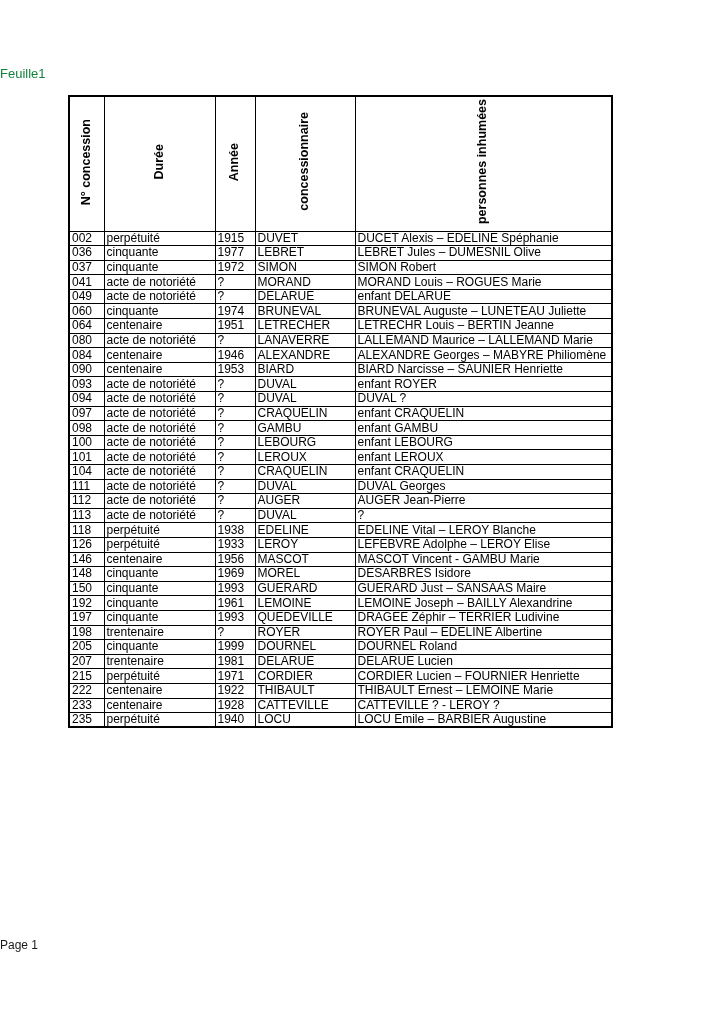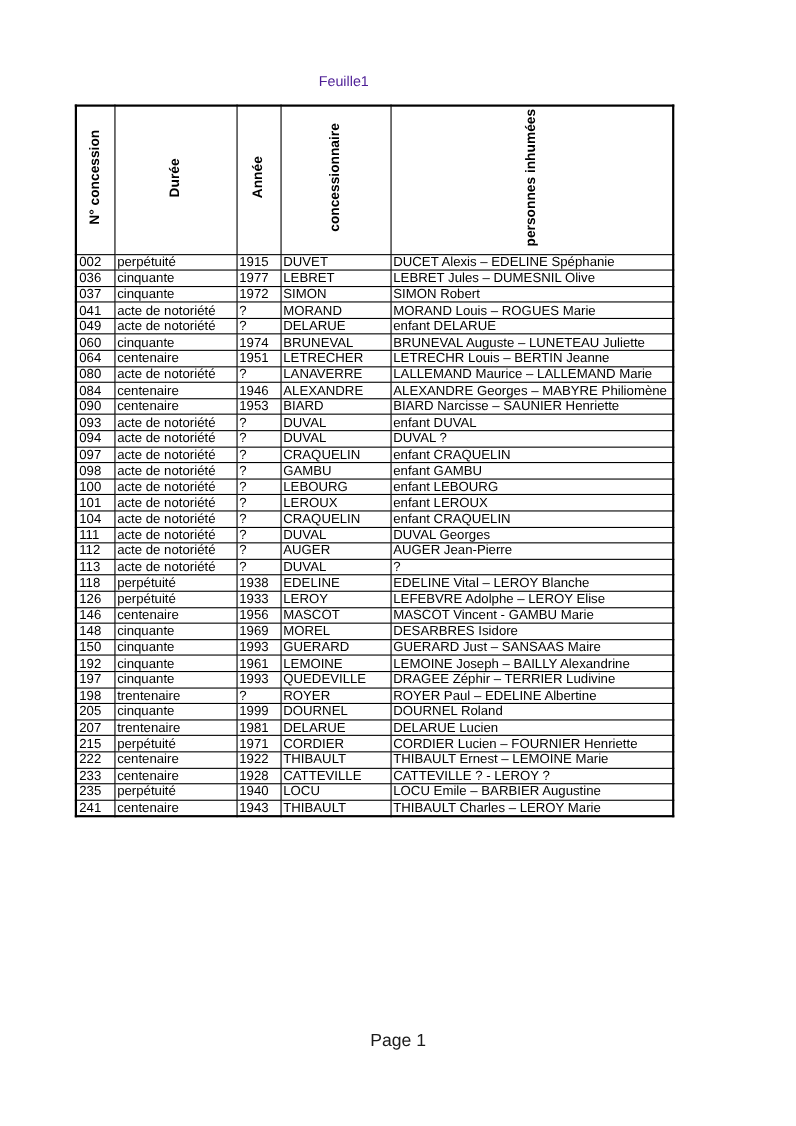--- a/index.html
+++ b/index.html
@@ -7,29 +7,28 @@
     width: 724px; height: 1024px;
     background: #ffffff;
     font-family: "Liberation Sans", sans-serif;
     color: #000000;
     position: relative;
     overflow: hidden;
   }
   .page-title {
     position: absolute;
     top: 66px; left: 0; width: 625px;
-    text-align: center;
     font-size: 13px;
-    color: #4c1d95;
+    color: #15803d;
   }
   .page-footer {
     position: absolute;
     top: 938px; left: 0; width: 724px;
-    text-align: center;
-    font-size: 16px;
+    text-align: left;
+    font-size: 12px;
     color: #1a1a1a;
   }
   table.concessions {
     position: absolute;
     left: 68px; top: 95px;
     border-collapse: collapse;
     table-layout: fixed;
     border: 2px solid #000;
   }
   th, td {
@@ -158,21 +157,21 @@
         <td class="cell-duree">centenaire</td>
         <td class="cell-annee year">1953</td>
         <td class="cell-concessionnaire">BIARD</td>
         <td class="cell-personnes">BIARD Narcisse – SAUNIER Henriette</td>
       </tr>
       <tr>
         <td class="cell-num">093</td>
         <td class="cell-duree">acte de notoriété</td>
         <td class="cell-annee unknown">?</td>
         <td class="cell-concessionnaire">DUVAL</td>
-        <td class="cell-personnes">enfant DUVAL</td>
+        <td class="cell-personnes">enfant ROYER</td>
       </tr>
       <tr>
         <td class="cell-num">094</td>
         <td class="cell-duree">acte de notoriété</td>
         <td class="cell-annee unknown">?</td>
         <td class="cell-concessionnaire">DUVAL</td>
         <td class="cell-personnes">DUVAL ?</td>
       </tr>
       <tr>
         <td class="cell-num">097</td>
@@ -320,24 +319,17 @@
         <td class="cell-annee year">1928</td>
         <td class="cell-concessionnaire">CATTEVILLE</td>
         <td class="cell-personnes">CATTEVILLE ? - LEROY ?</td>
       </tr>
       <tr>
         <td class="cell-num">235</td>
         <td class="cell-duree">perpétuité</td>
         <td class="cell-annee year">1940</td>
         <td class="cell-concessionnaire">LOCU</td>
         <td class="cell-personnes">LOCU Emile – BARBIER Augustine</td>
-      </tr>
-      <tr>
-        <td class="cell-num">241</td>
-        <td class="cell-duree">centenaire</td>
-        <td class="cell-annee year">1943</td>
-        <td class="cell-concessionnaire">THIBAULT</td>
-        <td class="cell-personnes">THIBAULT Charles – LEROY Marie</td>
       </tr>
     </tbody>
 </table>
 
 <div class="page-footer">Page 1</div>
 
 </body></html>

